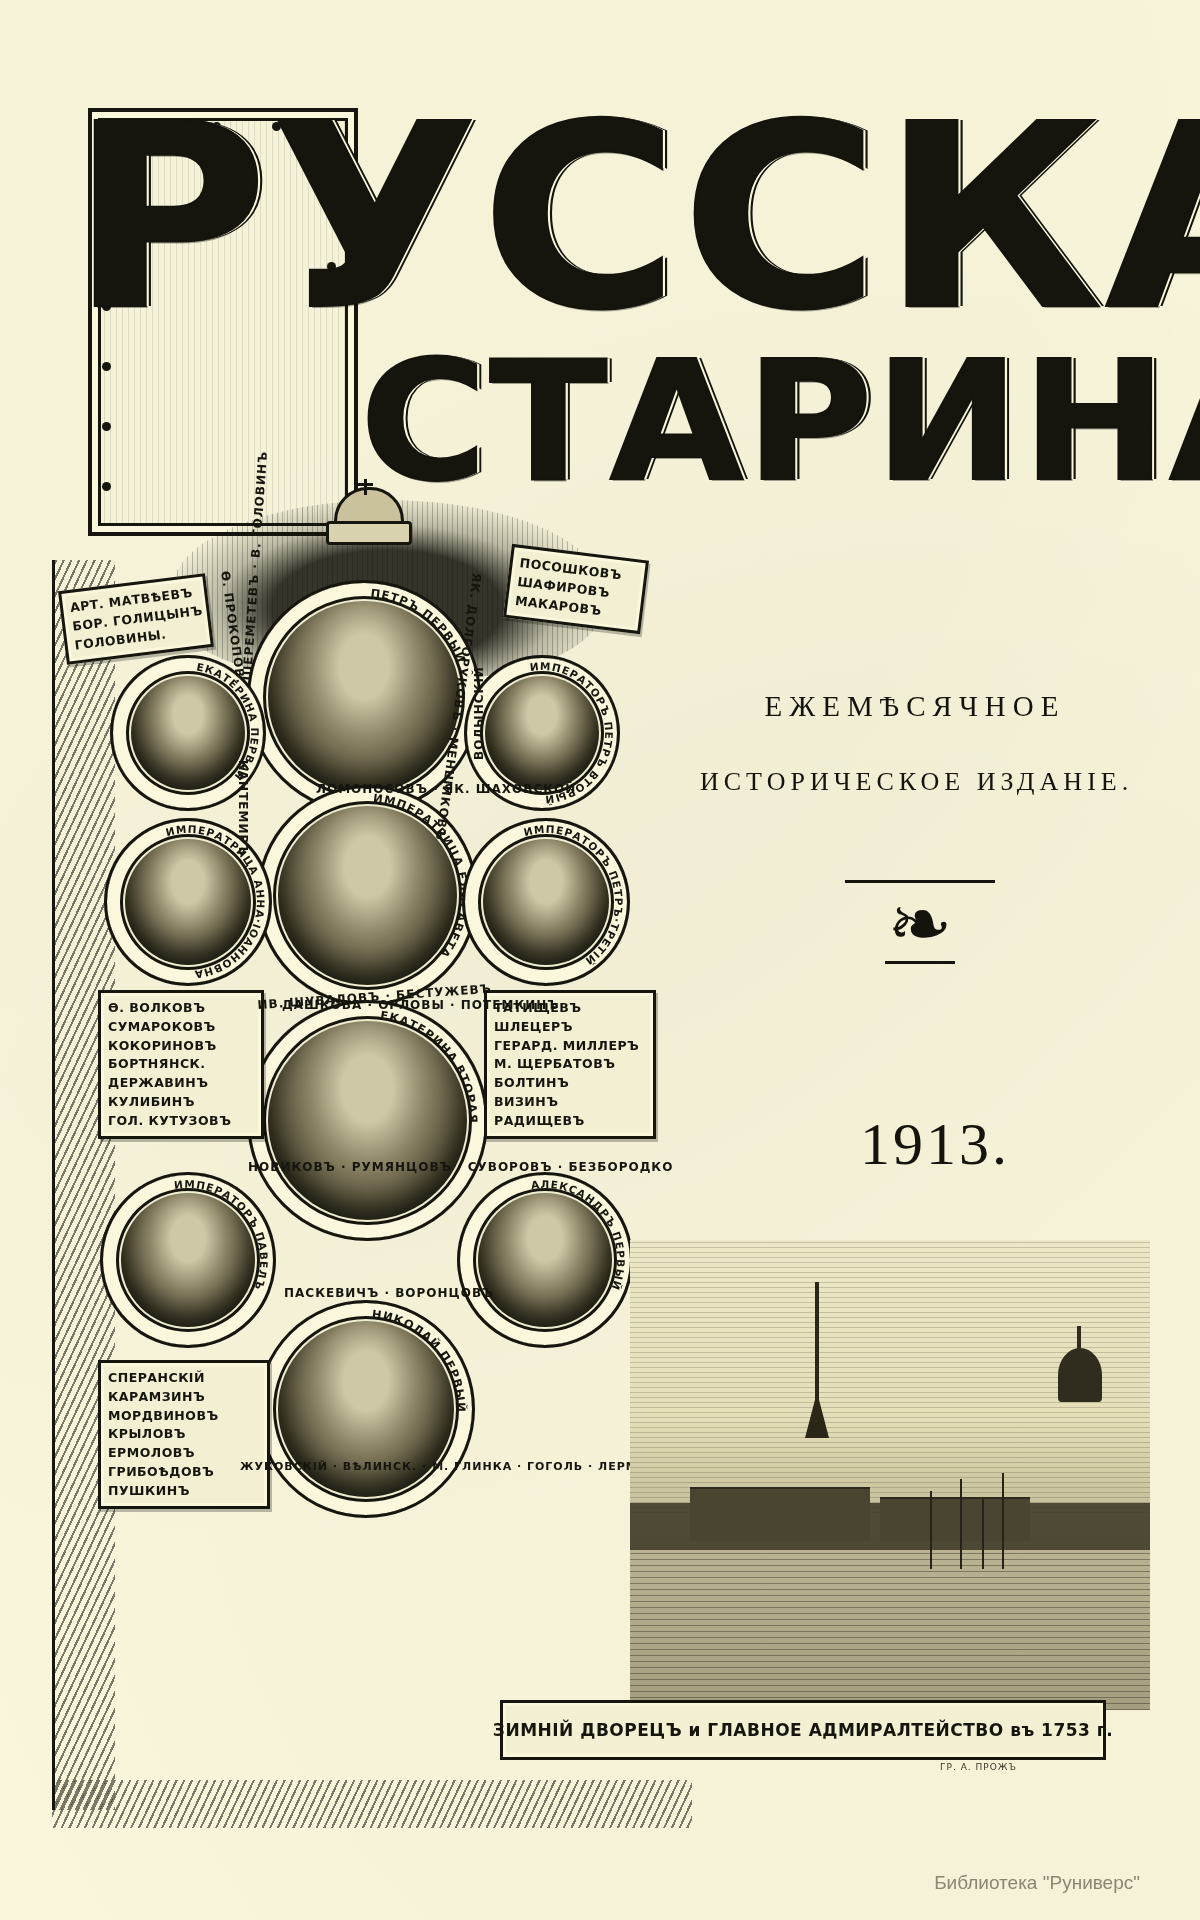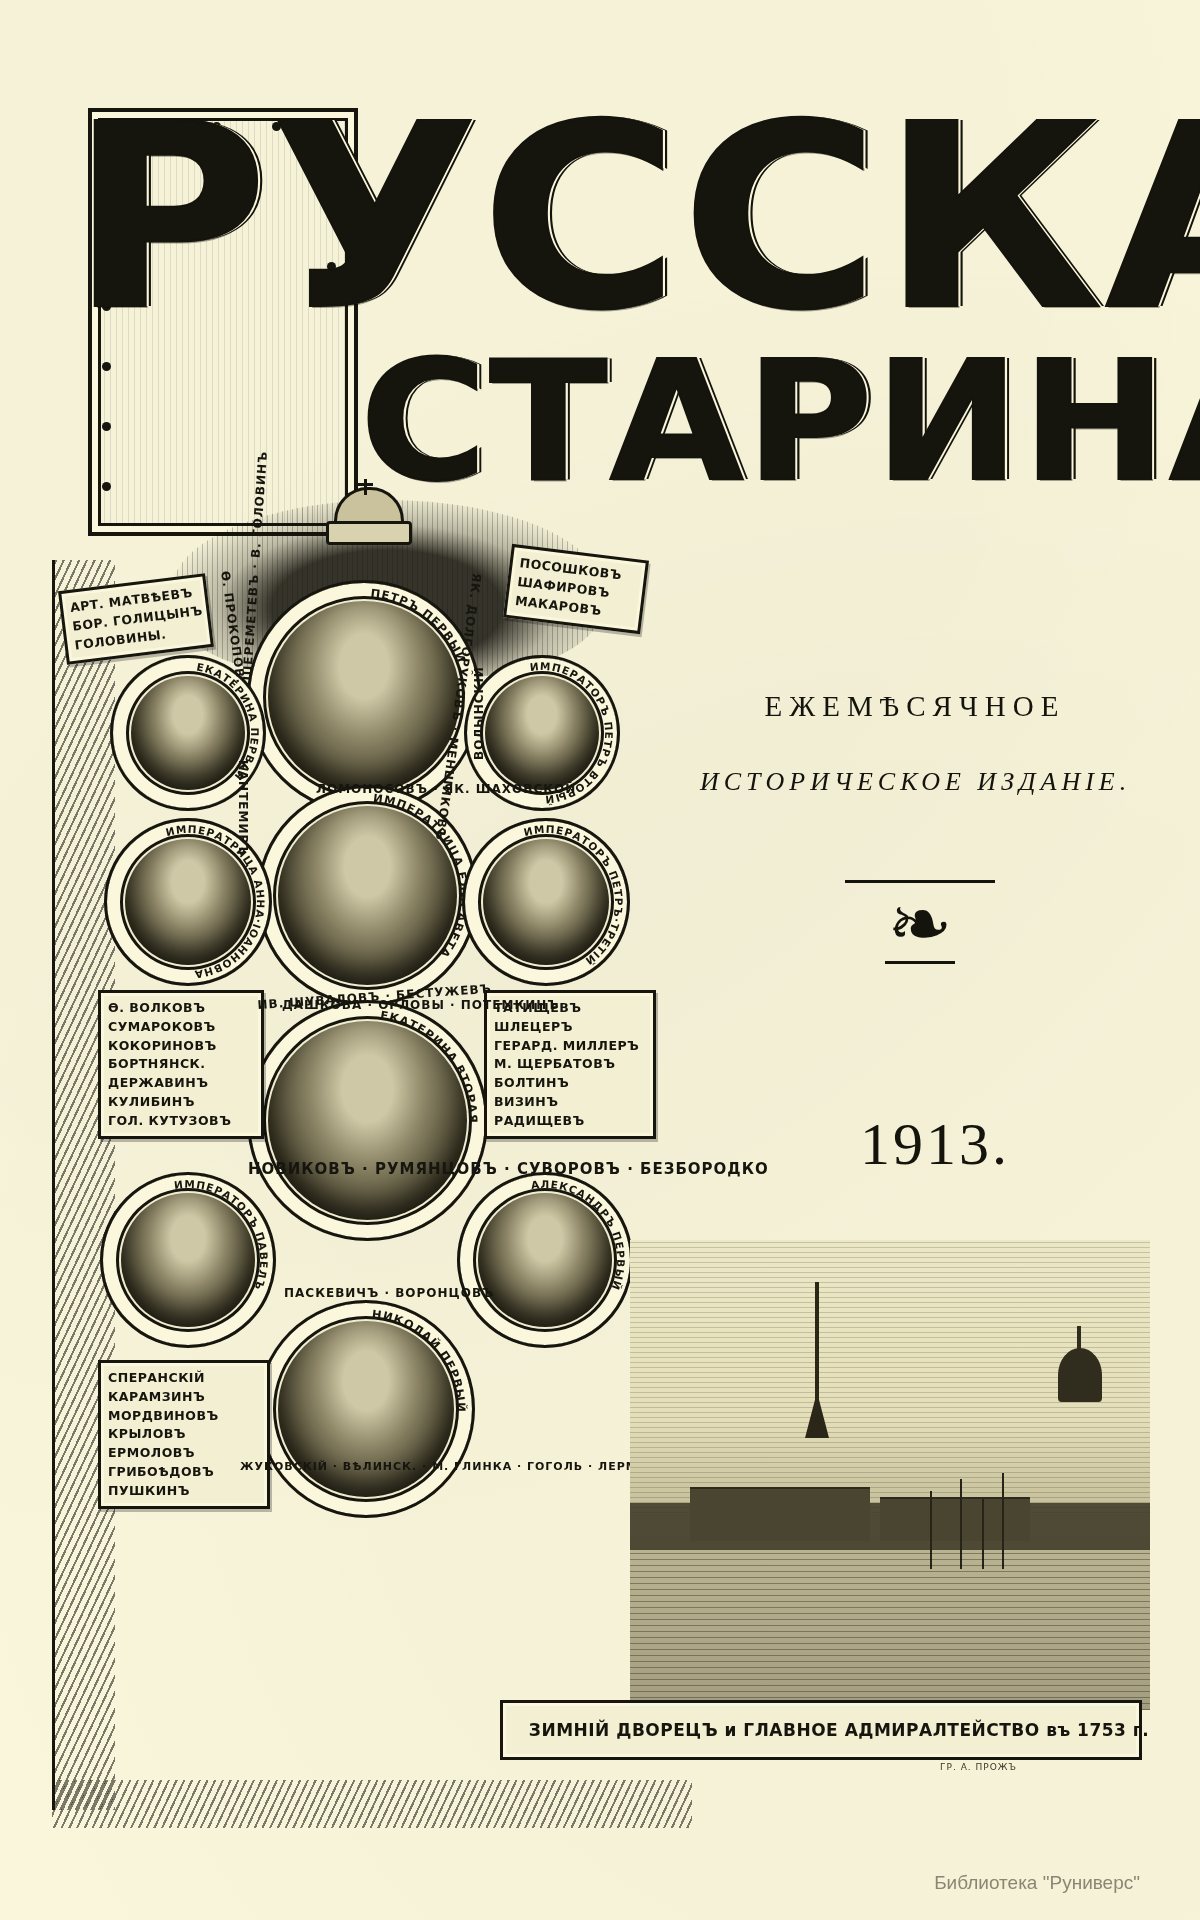--- a/index.html
+++ b/index.html
@@ -91,21 +91,20 @@
     color: #14130c;
     white-space: nowrap;
   }
   .sub2 {
     margin-top: 44px;
     font-family: "Liberation Serif", serif;
     font-size: 26px;
     letter-spacing: 5px;
     color: #14130c;
     white-space: nowrap;
-    font-style: italic;
   }
   #ornament {
     position: absolute;
     left: 845px; top: 880px;
     width: 150px;
     text-align: center;
   }
   #ornament .rule {
     width: 150px; height: 3px;
     background: #14130c;
@@ -302,21 +301,21 @@
   #city .mast {
     position:absolute; bottom:30%; width:2px; background:#262418;
   }
   #caption-plate {
     position: absolute;
     left: 500px; top: 1700px;
     width: 600px; height: 54px;
     border: 3px solid #16150e;
     background: #f3efd2;
     box-shadow: inset 0 0 0 3px #faf7dc;
-    display: flex; align-items: center; justify-content: center; padding-left: 36px;
+    display: flex; align-items: center; justify-content: center;
   }
   #caption-plate .txt {
     font-family: "DejaVu Sans", sans-serif;
     font-weight: bold;
     font-size: 17px;
     letter-spacing: 0.5px;
     color: #16150e;
     white-space: nowrap;
   }
   #engraver {
@@ -558,21 +557,21 @@
     </div>
 
     <div class="vlabel" style="left:180px; top:10px; transform: rotate(82deg);">Ѳ. ПРОКОПОВ.</div>
     <div class="vlabel" style="left:432px; top:14px; transform: rotate(98deg);">ЯК. ДОЛГОРУКОВЪ · МЕНШИКОВЪ</div>
     <div class="vlabel" style="left:188px; top:120px; transform: rotate(-86deg);">ШЕРЕМЕТЕВЪ · В. ГОЛОВИНЪ</div>
     <div class="vlabel" style="left:420px; top:200px; transform: rotate(-90deg);">ВОЛЫНСКIЙ</div>
     <div class="vlabel" style="left:198px; top:200px; transform: rotate(90deg);">КАНТЕМИРЪ</div>
     <div class="vlabel" style="left:240px; top:222px;margin-left:24px;">ЛОМОНОСОВЪ · ЯК. ШАХОВСКОЙ</div>
     <div class="vlabel" style="left:205px; top:438px; transform: rotate(-4deg);">ИВ. ШУВАЛОВЪ · БЕСТУЖЕВЪ</div>
     <div class="vlabel" style="left:230px; top:438px;text-align:right;">ДАШКОВА · ОРЛОВЫ · ПОТЕМКИНЪ</div>
-    <div class="vlabel" style="left:196px; top:600px; font-size:15px;">НОВИКОВЪ · РУМЯНЦОВЪ · СУВОРОВЪ · БЕЗБОРОДКО</div>
+    <div class="vlabel" style="left:196px; top:600px; font-size:12px;">НОВИКОВЪ · РУМЯНЦОВЪ · СУВОРОВЪ · БЕЗБОРОДКО</div>
     <div class="vlabel" style="left:232px; top:726px;">ПАСКЕВИЧЪ · ВОРОНЦОВЪ</div>
     <div class="vlabel" style="left:188px; top:900px; font-size:11px;">ЖУКОВСКIЙ · ВѢЛИНСК. · М. ГЛИНКА · ГОГОЛЬ · ЛЕРМОНТОВЪ</div>
 
   </div>
 
   <div id="city">
     <div class="sky"></div>
     <div class="spire"></div>
     <div class="dome"></div>
     <div class="shore"></div>

